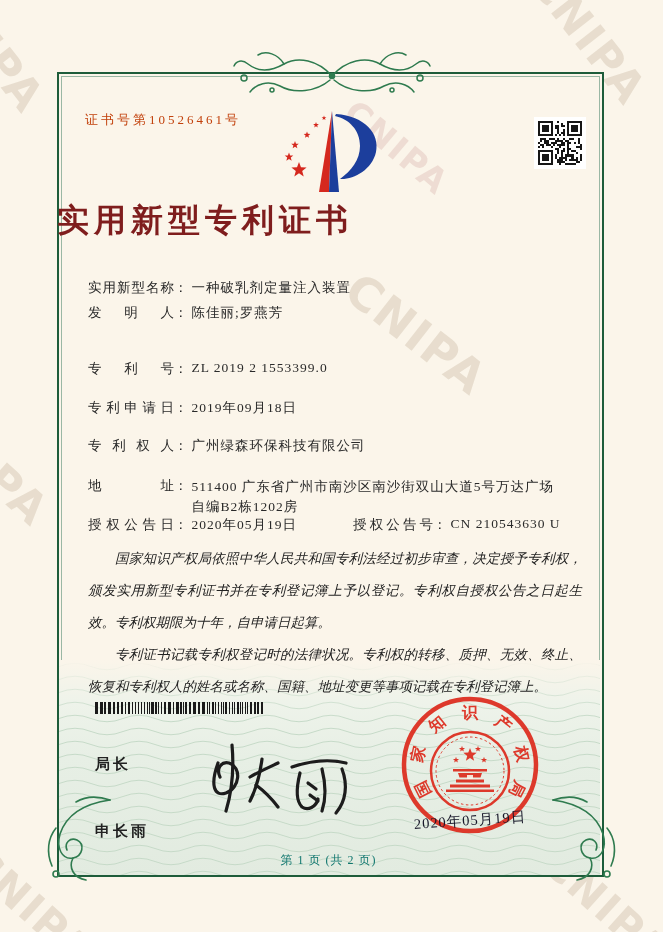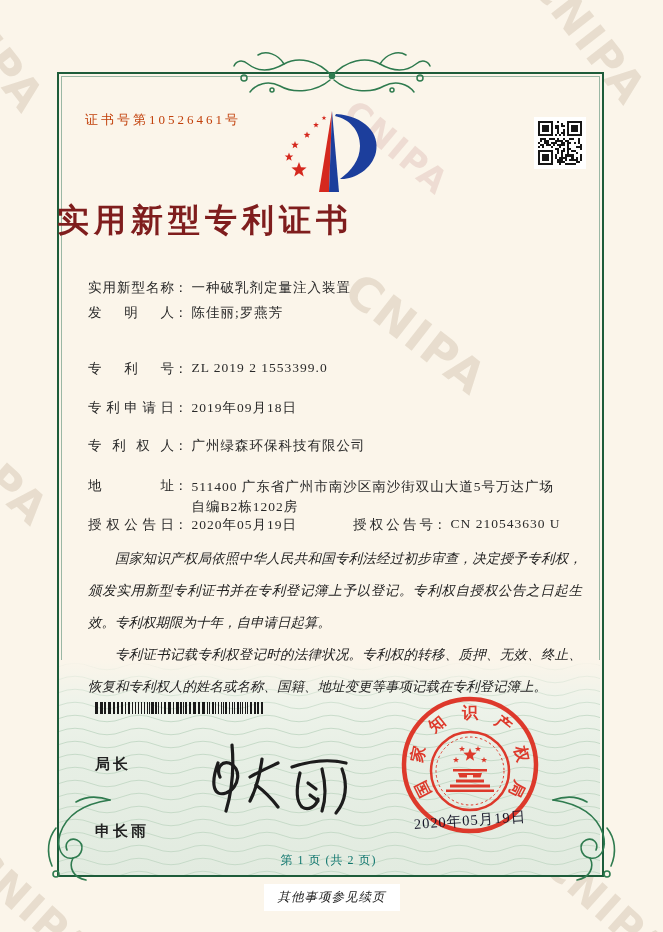--- a/index.html
+++ b/index.html
@@ -481,15 +481,14 @@
         <rect x="-14" y="8.5" width="28" height="3"></rect>
         <path d="M-20,13.5 h40 v3 h-40 z"></path>
         <rect x="-3" y="4" width="6" height="4" fill="#fbf5ea" opacity="0.9"></rect>
         <path d="M-24,18.5 h48 v2.5 h-48 z"></path>
       </g>
     </g>
     <text class="seal-date" x="72" y="130" text-anchor="middle" font-size="14.5" letter-spacing="1" fill="#18182a" transform="rotate(-4 72 126)">2020年05月19日</text>
   </svg>
 
   <div class="pageno">第 1 页 (共 2 页)</div>
-  <div class="note">其他事项参见续页</div>
 
 </div>
 
 </body></html>

